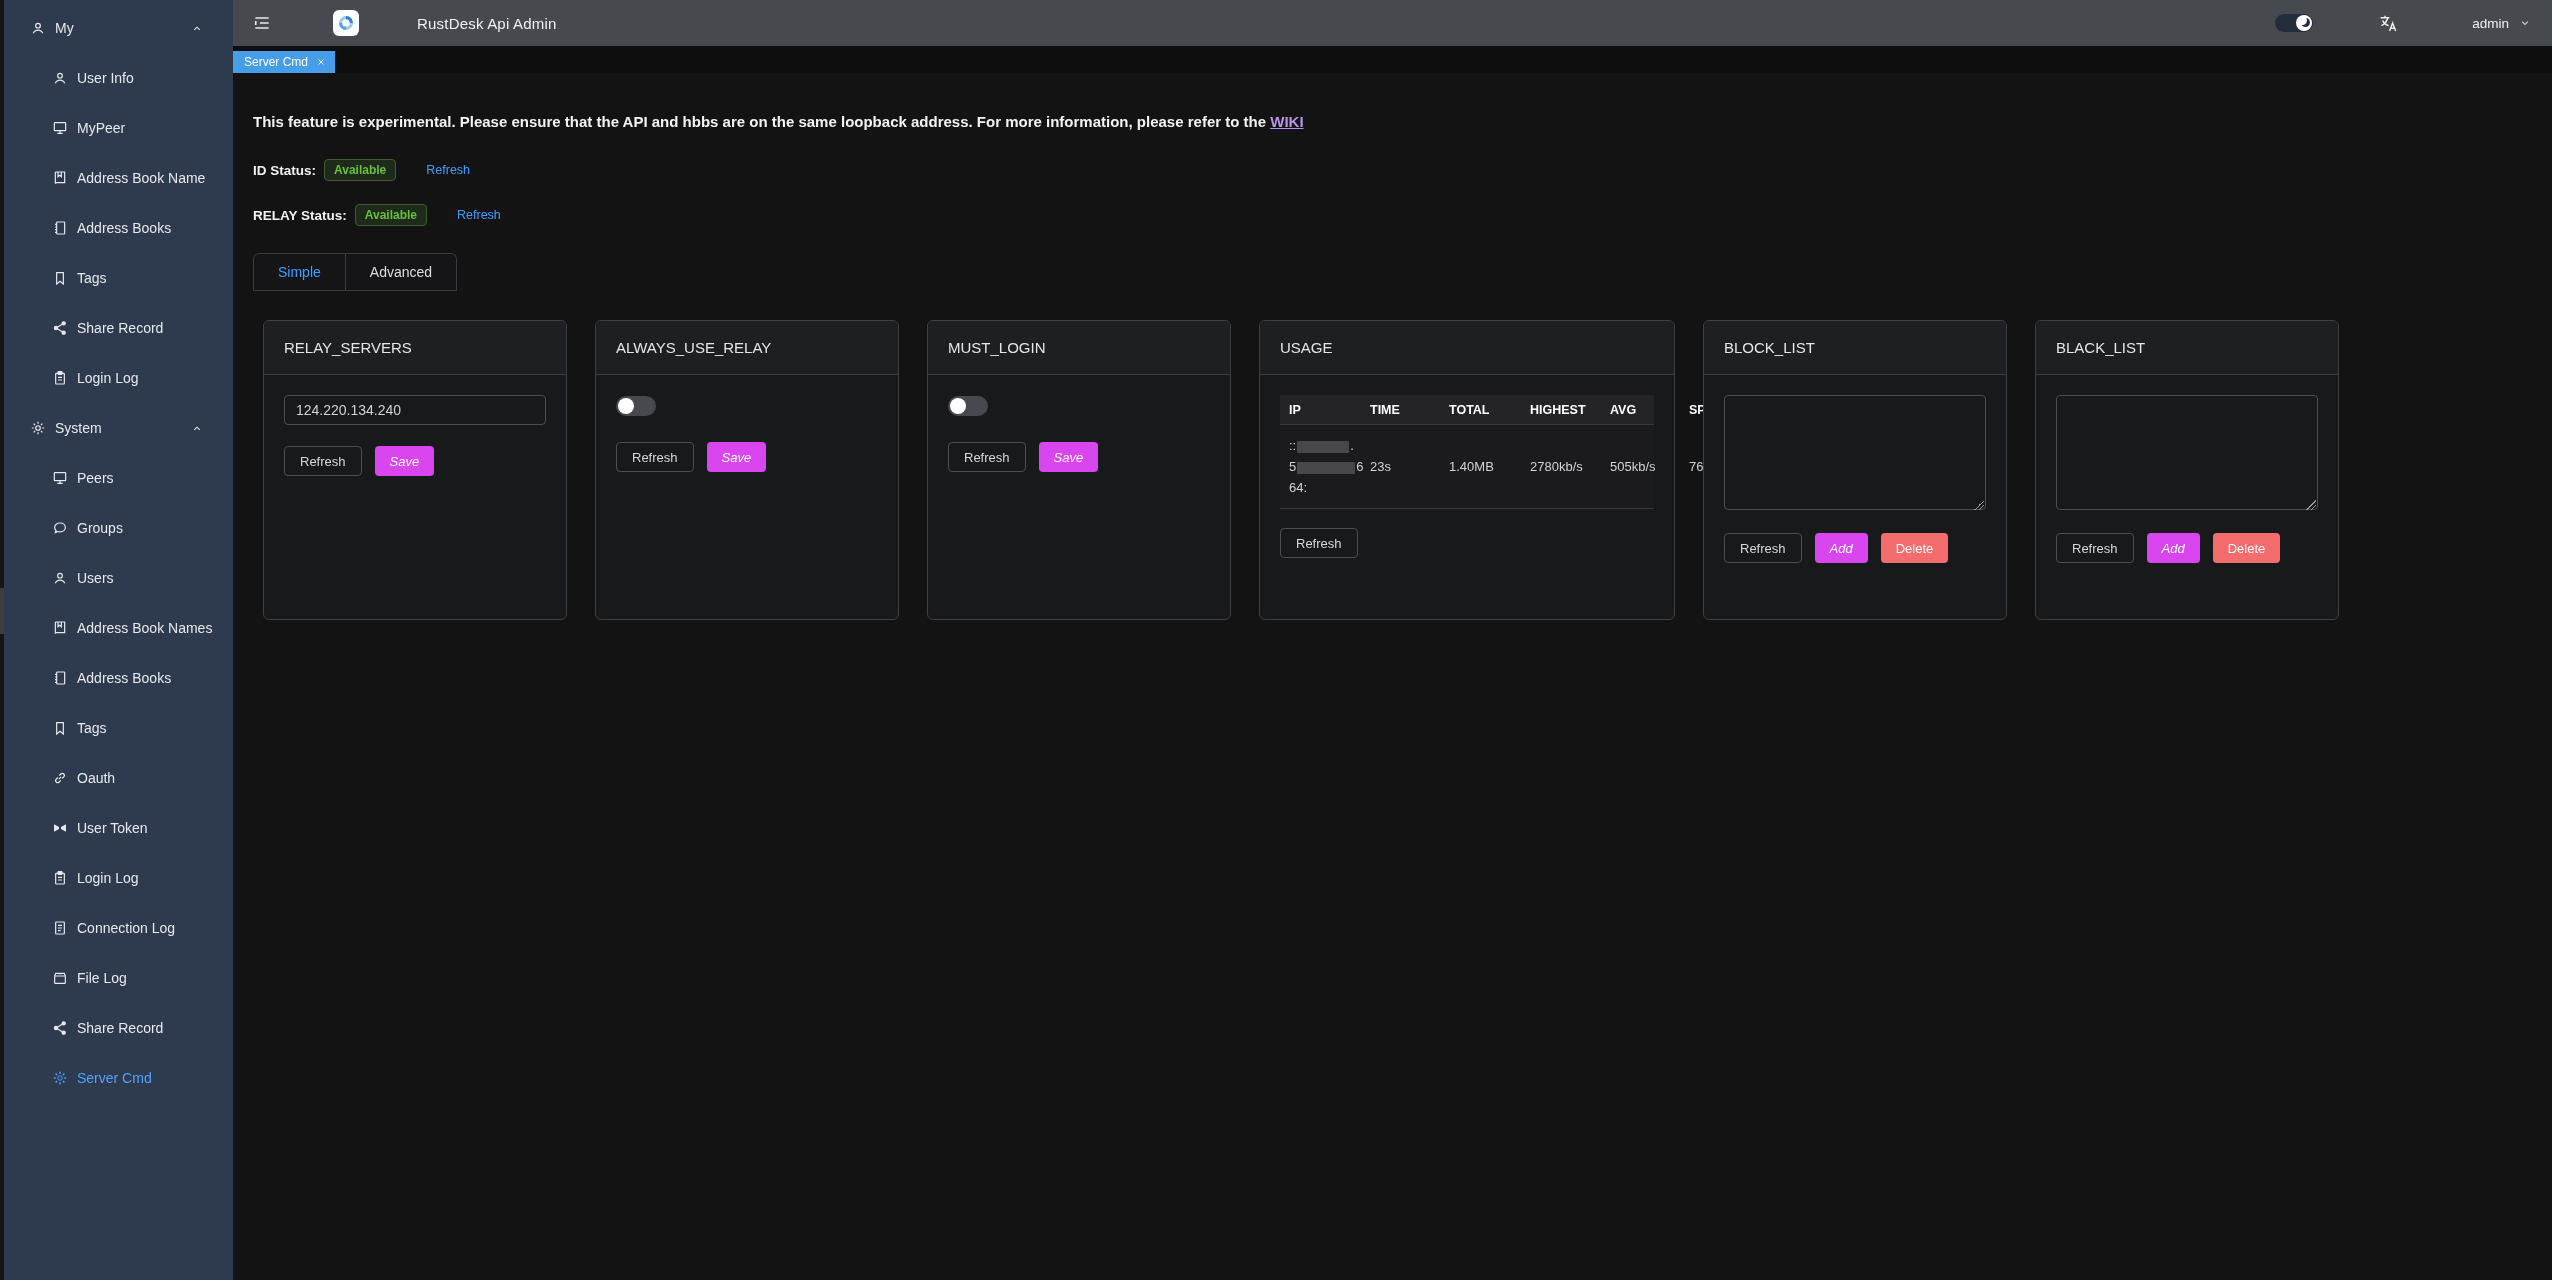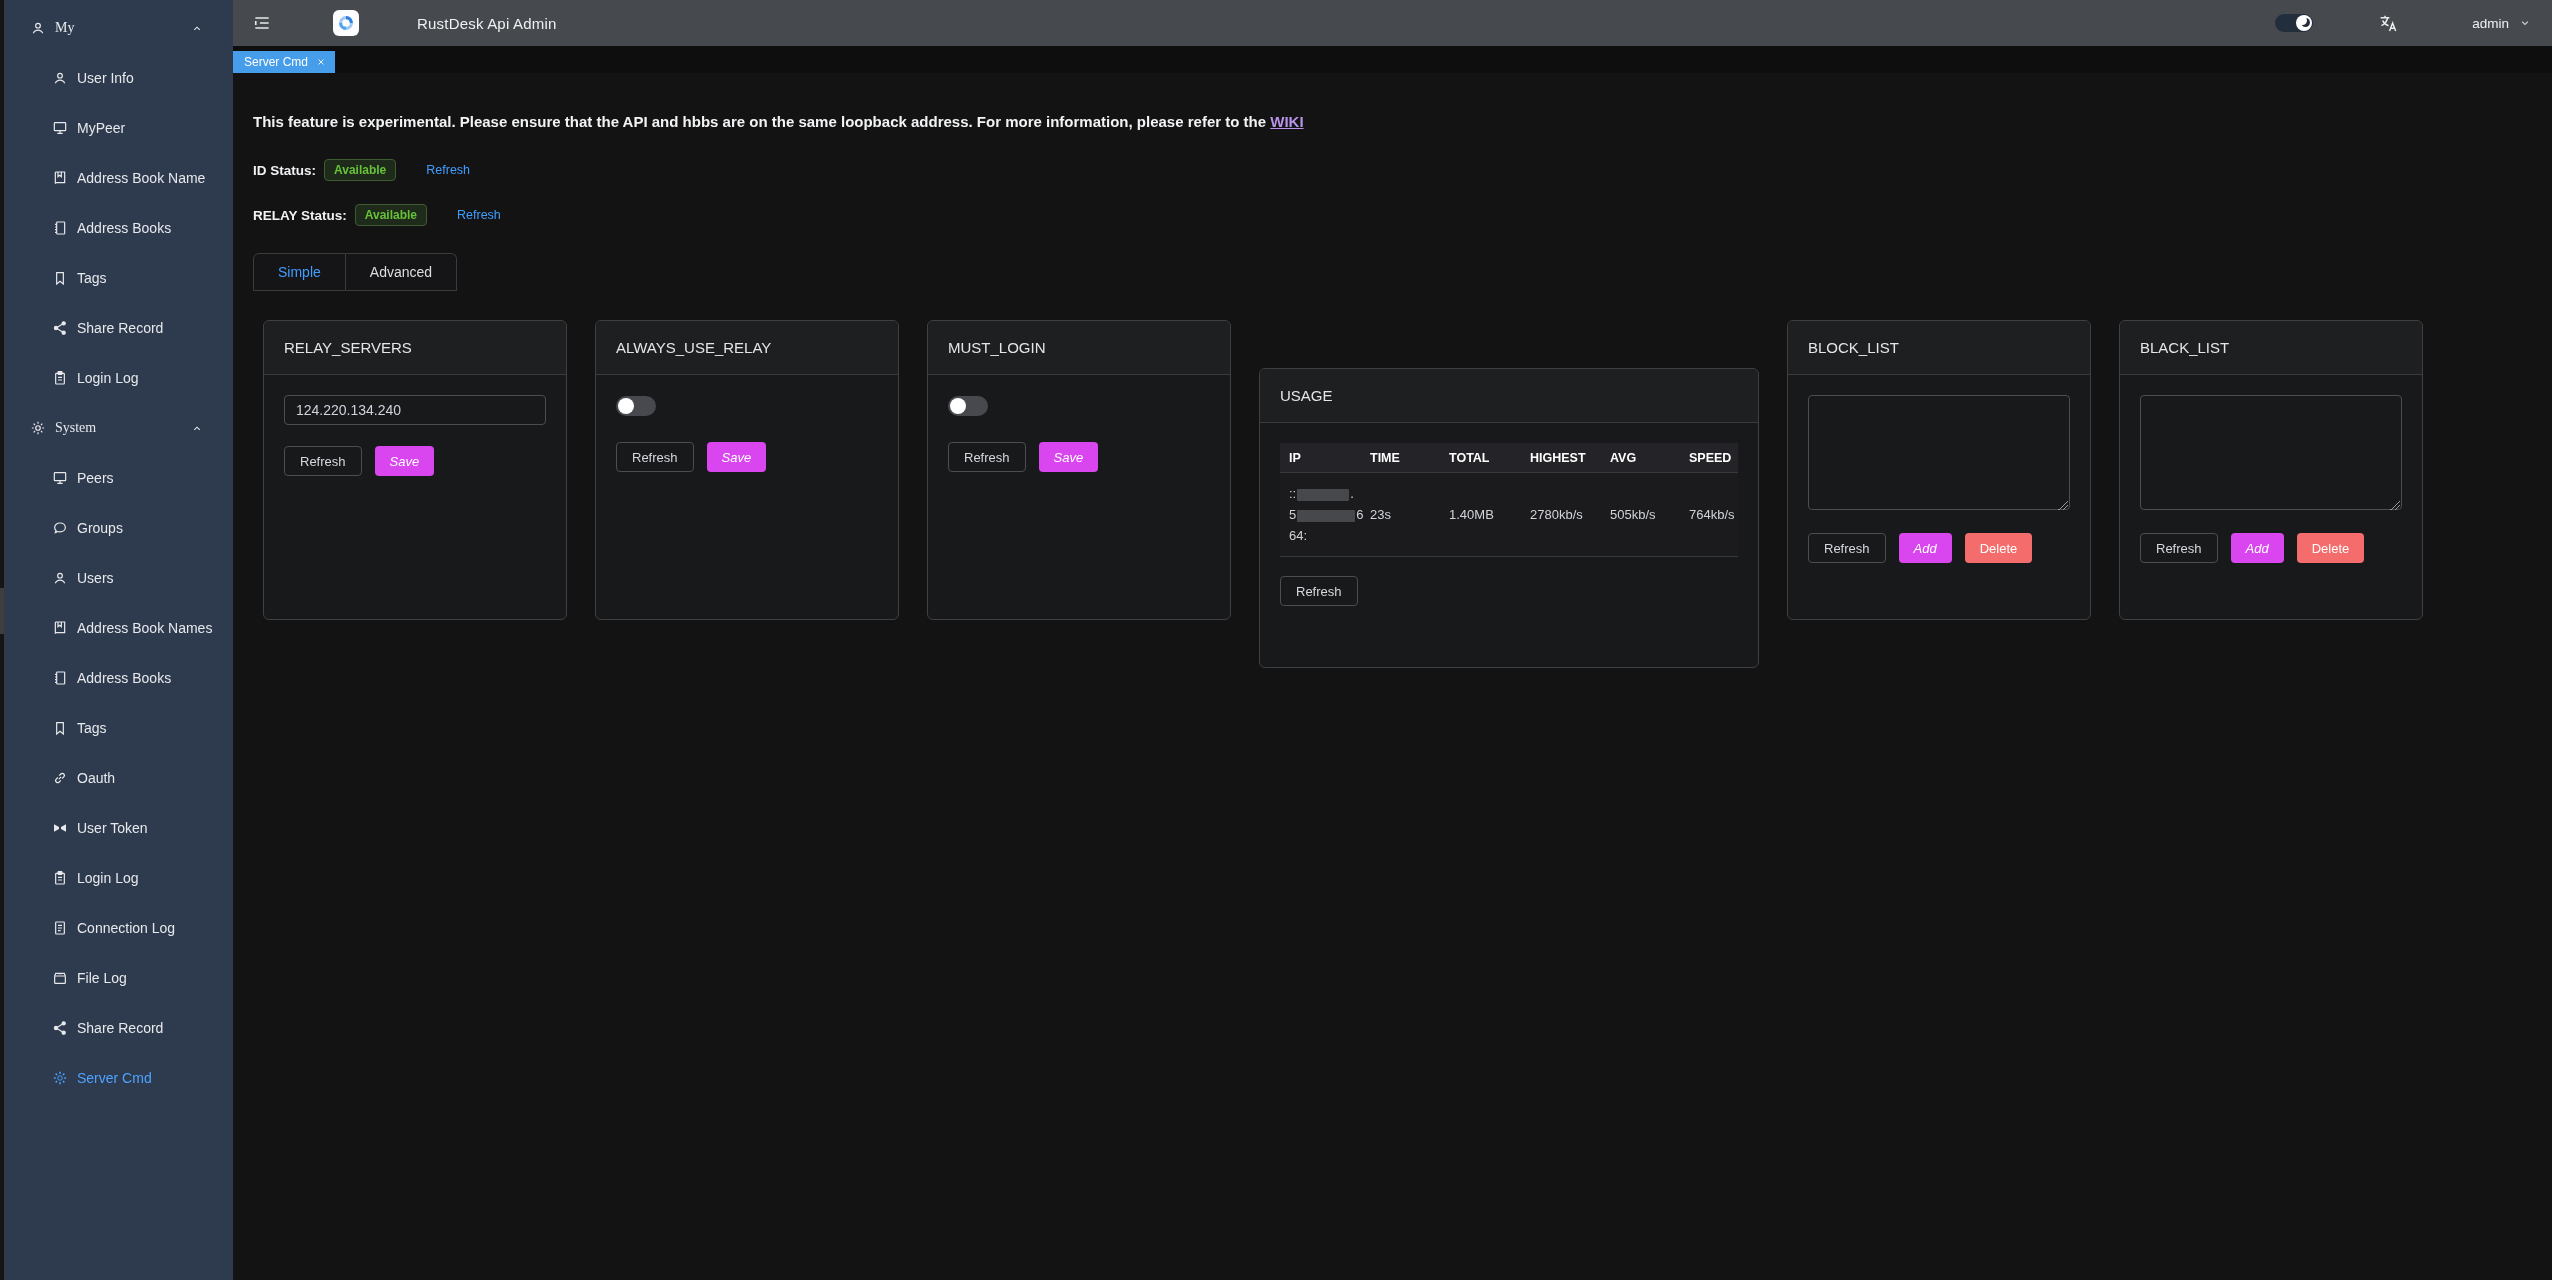--- a/index.html
+++ b/index.html
@@ -7,21 +7,21 @@
               font-family:"Liberation Sans", sans-serif; }
   body { display:flex; }
 
   
   .edge-strip { width:4px; height:1280px; background:#151515; position:relative; flex:0 0 4px; }
   .edge-thumb { position:absolute; left:0; top:588px; width:4px; height:46px; background:#3e3e40; }
 
   
   .sidebar { width:229px; flex:0 0 229px; background:#2e3a4e; color:#e7e9ec; padding-top:3px; }
   .side-item { height:50px; display:flex; align-items:center; cursor:pointer; font-size:14px; }
-  .side-item.top { padding-left:26px; padding-right:28px;font-family:Liberation Serif, serif; }
+  .side-item.top { padding-left:26px; padding-right:28px; }
   .side-item.sub { padding-left:48px; padding-right:34px; }
   .side-item .icon { width:16px; height:16px; flex:0 0 16px; }
   .side-item .lbl { margin-left:9px; white-space:nowrap; }
   .side-item .spacer { flex:1; }
   .side-item.active { color:#4da3ff; }
   .icon svg { width:100%; height:100%; display:block; }
 
   
   .main { flex:1; display:flex; flex-direction:column; min-width:0; }
 
@@ -68,21 +68,21 @@
   .vtab { height:38px; padding:0 24px; display:flex; align-items:center; font-size:14px;
           color:#dcdee1; border:1px solid #3a3b3d; background:#151517; cursor:pointer; }
   .vtab.first { border-radius:6px 0 0 0; }
   .vtab.last  { border-radius:0 6px 0 0; border-left:none; }
   .vtab.active { color:#409eff; }
 
   
   .cards { display:flex; gap:28px; margin-left:10px; align-items:stretch; }
   .card { width:304px; height:300px; background:#18191b; border:1px solid #3f4043;
           border-radius:6px; display:flex; flex-direction:column; }
-  .card.wide { width:500px;margin-top:48px; }
+  .card.wide { width:416px; }
   .card-h { height:54px; flex:0 0 54px; background:#1e1f21; border-bottom:1px solid #3a3b3d;
             border-radius:6px 6px 0 0; display:flex; align-items:center; padding:0 20px;
             font-size:15px; color:#e4e6e9; }
   .card-b { flex:1; padding:20px; }
 
   .text-input { width:100%; height:30px; background:transparent; border:1px solid #4c4d4f;
                 border-radius:4px; color:#cfd3dc; font-size:14px; padding:0 11px;
                 font-family:"Liberation Sans", sans-serif; outline:none; }
   .btn-row { display:flex; gap:13px; margin-top:21px; }
   .btn { height:30px; padding:0 15px; font-size:13px; border-radius:4px; cursor:pointer;

